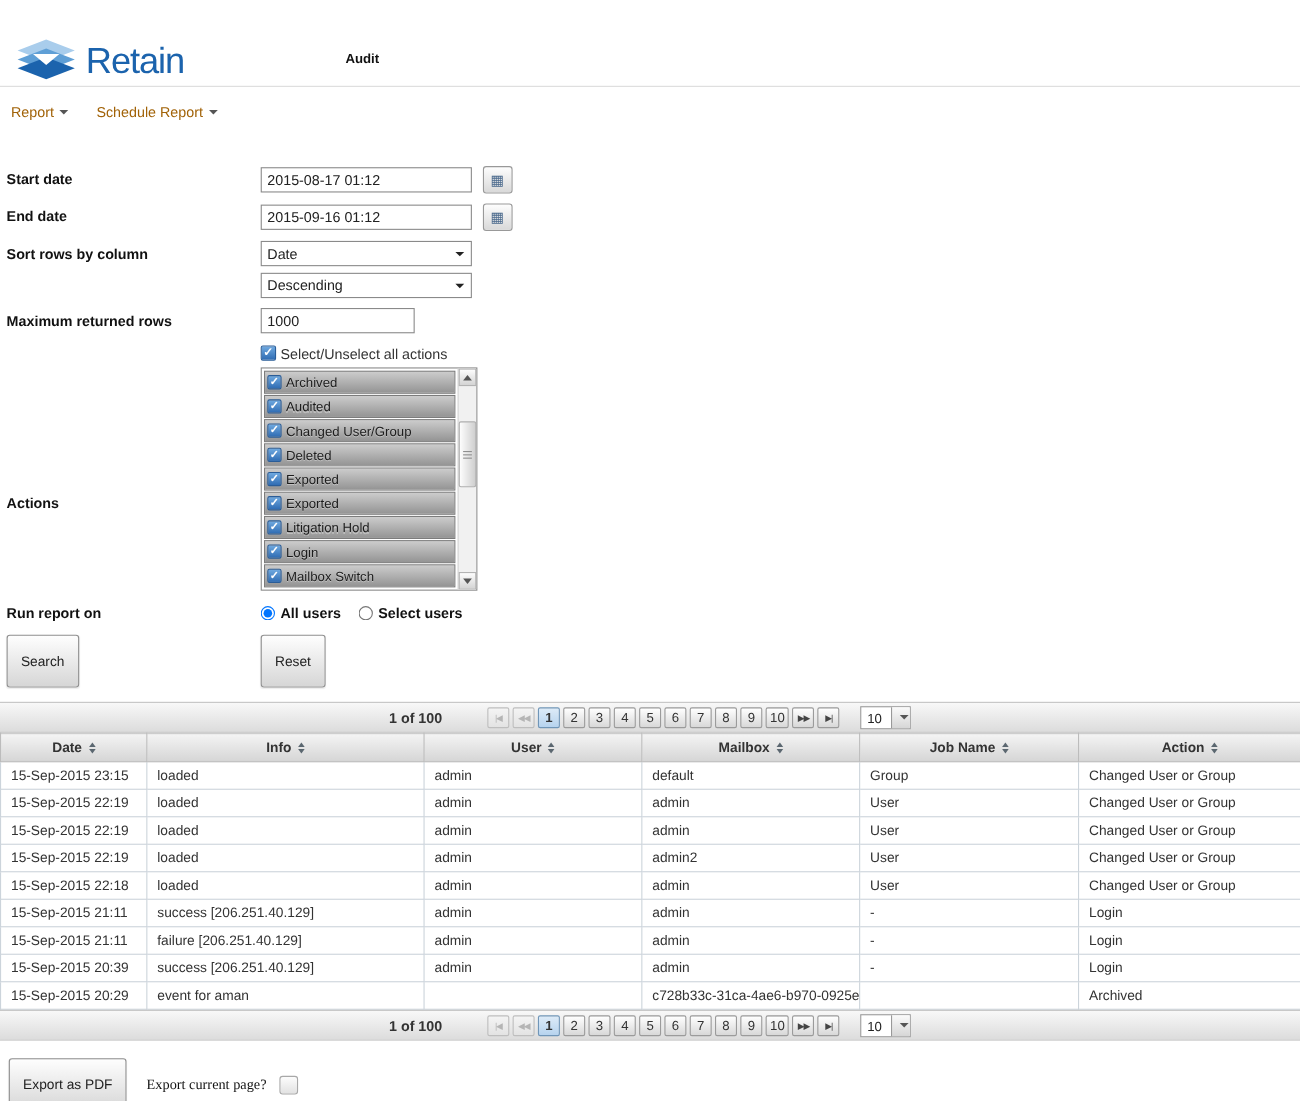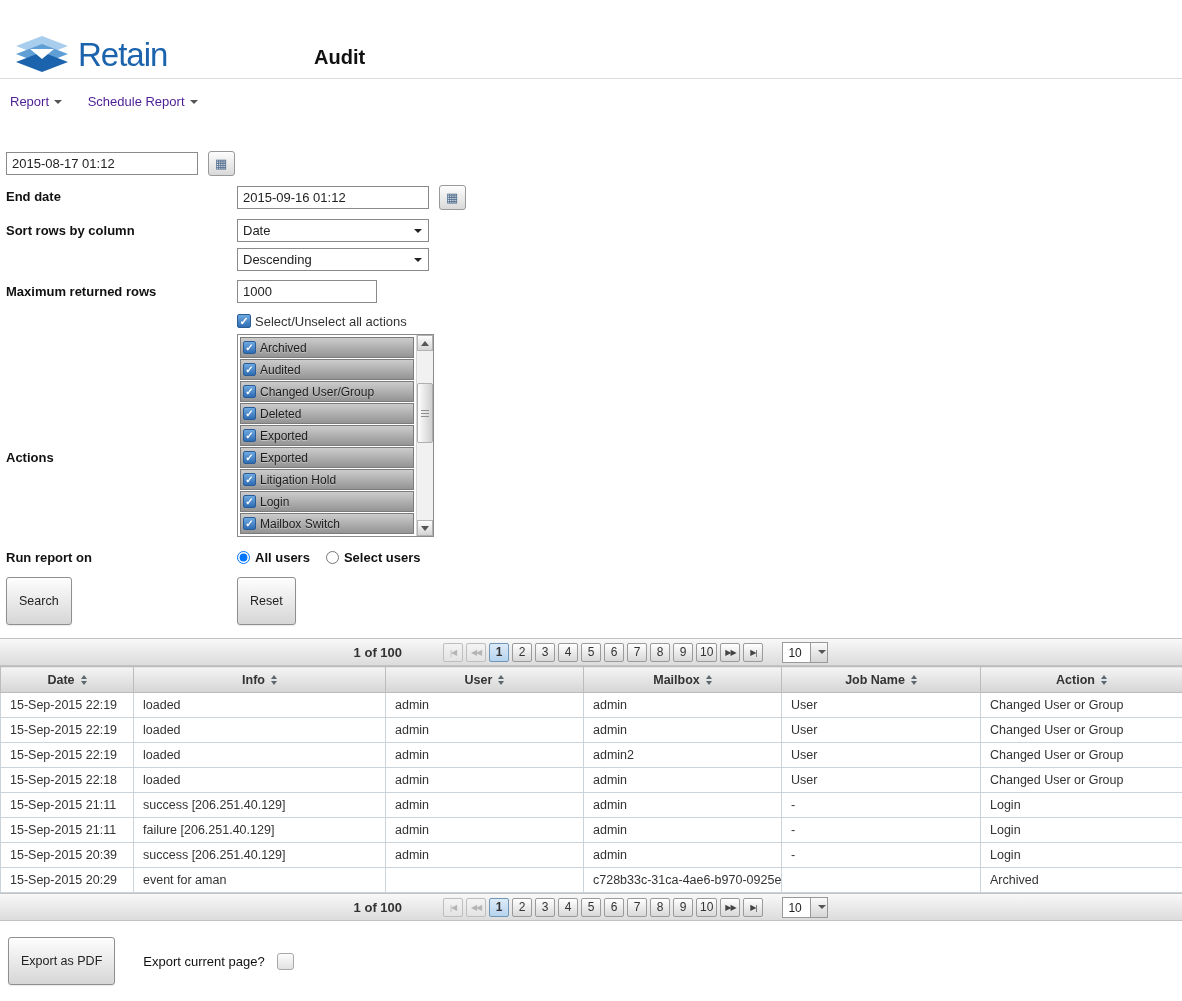--- a/index.html
+++ b/index.html
@@ -7,25 +7,25 @@
   body {
     width:1182px; min-height:1001px;
     font-family:"Liberation Sans", sans-serif;
     font-size:13px; color:#333; background:#fff;
   }
 
   
   .header { position:relative; height:49px; background:#fff; border-bottom:1px solid #dcdcdc;margin-top:30px; }
   .logo { position:absolute; left:8px; top:5px; display:flex; align-items:center; }
   .logo-text { font-size:33px; color:#1b63ad; letter-spacing:-1px; line-height:38px; margin-left:2px; }
-  .page-title { position:absolute; left:314px; top:16px; font-size:20px; font-weight:bold; color:#111; }
+  .page-title { position:absolute; left:314px; top:16px; font-size:12px; font-weight:bold; color:#111; }
 
   
   .menubar { padding:15px 12px 12px 10px; }
-  .menu-item { display:inline-flex; align-items:center; margin-right:22px; color:#4c1d95; cursor:pointer; }
+  .menu-item { display:inline-flex; align-items:center; margin-right:22px; color:#a16207; cursor:pointer; }
   .caret { display:inline-block; width:0; height:0; border-left:4px solid transparent; border-right:4px solid transparent; border-top:4px solid #555; margin-left:5px; }
 
   
   .form { padding:30px 0 0 6px; }
   .form-row { display:flex; margin-bottom:9px; }
   .form-row.center { align-items:center; }
   .form-label { width:231px; font-weight:bold; color:#111; padding-top:4px; flex:0 0 231px; }
   .actions-row .form-label { padding-top:0;margin-top:44px; }
   .text-input { width:192px; height:23px; border:1px solid #8a8a8a; padding:2px 5px; font-size:13px; font-family:inherit; color:#222; background:#fff; vertical-align:middle; }
   .small-input { width:140px; }
@@ -78,21 +78,21 @@
   .audit-table { width:1182px; border-collapse:collapse; table-layout:fixed; }
   .audit-table th { background:linear-gradient(#f4f4f4,#d5d5d5); border:1px solid #bcbcbc; height:26px; font-size:12.5px; font-weight:bold; color:#333; text-align:center; padding:0 4px; cursor:pointer; }
   .audit-table td { border:1px solid #ccd4db; height:25px; padding:3px 9px; font-size:12.5px; color:#333; white-space:nowrap; overflow:hidden; background:#fff; }
   .sort-icon { display:inline-flex; flex-direction:column; gap:2px; margin-left:6px; vertical-align:middle; }
   .sort-icon i { display:block; width:0; height:0; border-left:3.5px solid transparent; border-right:3.5px solid transparent; }
   .sort-icon .up { border-bottom:4px solid #5b6770; }
   .sort-icon .down { border-top:4px solid #5b6770; }
 
   
   .export-row { margin:16px 0 0 8px; display:flex; align-items:center; }
-  .export-q { margin-left:28px; color:#111; }
+  .export-q { margin-left:18px; color:#111;font-family:Liberation Serif, serif; }
   .gray-checkbox { display:inline-block; width:17px; height:17px; margin-left:12px; border:1px solid #a8a8a8; border-radius:3px; background:linear-gradient(#fcfcfc,#e2e2e2); cursor:pointer; }
   .report-row { margin:25px 0 0 4px; display:flex; gap:9px; padding-bottom:12px; }
 </style>
 </head>
 <body>
 
 <div class="header">
   <div class="logo">
     <svg width="68" height="40" viewBox="0 0 68 40">
       <polygon points="34,1 60,11 34,21 8,11" fill="#a9cdec"></polygon>
@@ -112,20 +112,21 @@
   </span>
   <span class="menu-item">
     <span>Schedule Report</span>
     <span class="caret"></span>
   </span>
 </div>
 
 <div class="form">
 
   <div class="form-row">
+    <div class="form-label">Start date</div>
     <div>
       <input class="text-input" value="2015-08-17 01:12" style="">
       <button class="icon-btn"><span class="cal-icon">▦</span></button>
     </div>
   </div>
 
   <div class="form-row">
     <div class="form-label">End date</div>
     <div>
       <input class="text-input" value="2015-09-16 01:12" style="">
@@ -300,20 +301,28 @@
             <i class="down"></i>
           </span></th>
         <th><span>Action</span><span class="sort-icon">
             <i class="up"></i>
             <i class="down"></i>
           </span></th>
       </tr>
   </thead>
   <tbody>
       <tr>
+        <td>15-Sep-2015 23:15</td>
+        <td>loaded</td>
+        <td>admin</td>
+        <td>default</td>
+        <td>Group</td>
+        <td>Changed User or Group</td>
+      </tr>
+      <tr>
         <td>15-Sep-2015 22:19</td>
         <td>loaded</td>
         <td>admin</td>
         <td>admin</td>
         <td>User</td>
         <td>Changed User or Group</td>
       </tr>
       <tr>
         <td>15-Sep-2015 22:19</td>
         <td>loaded</td>

